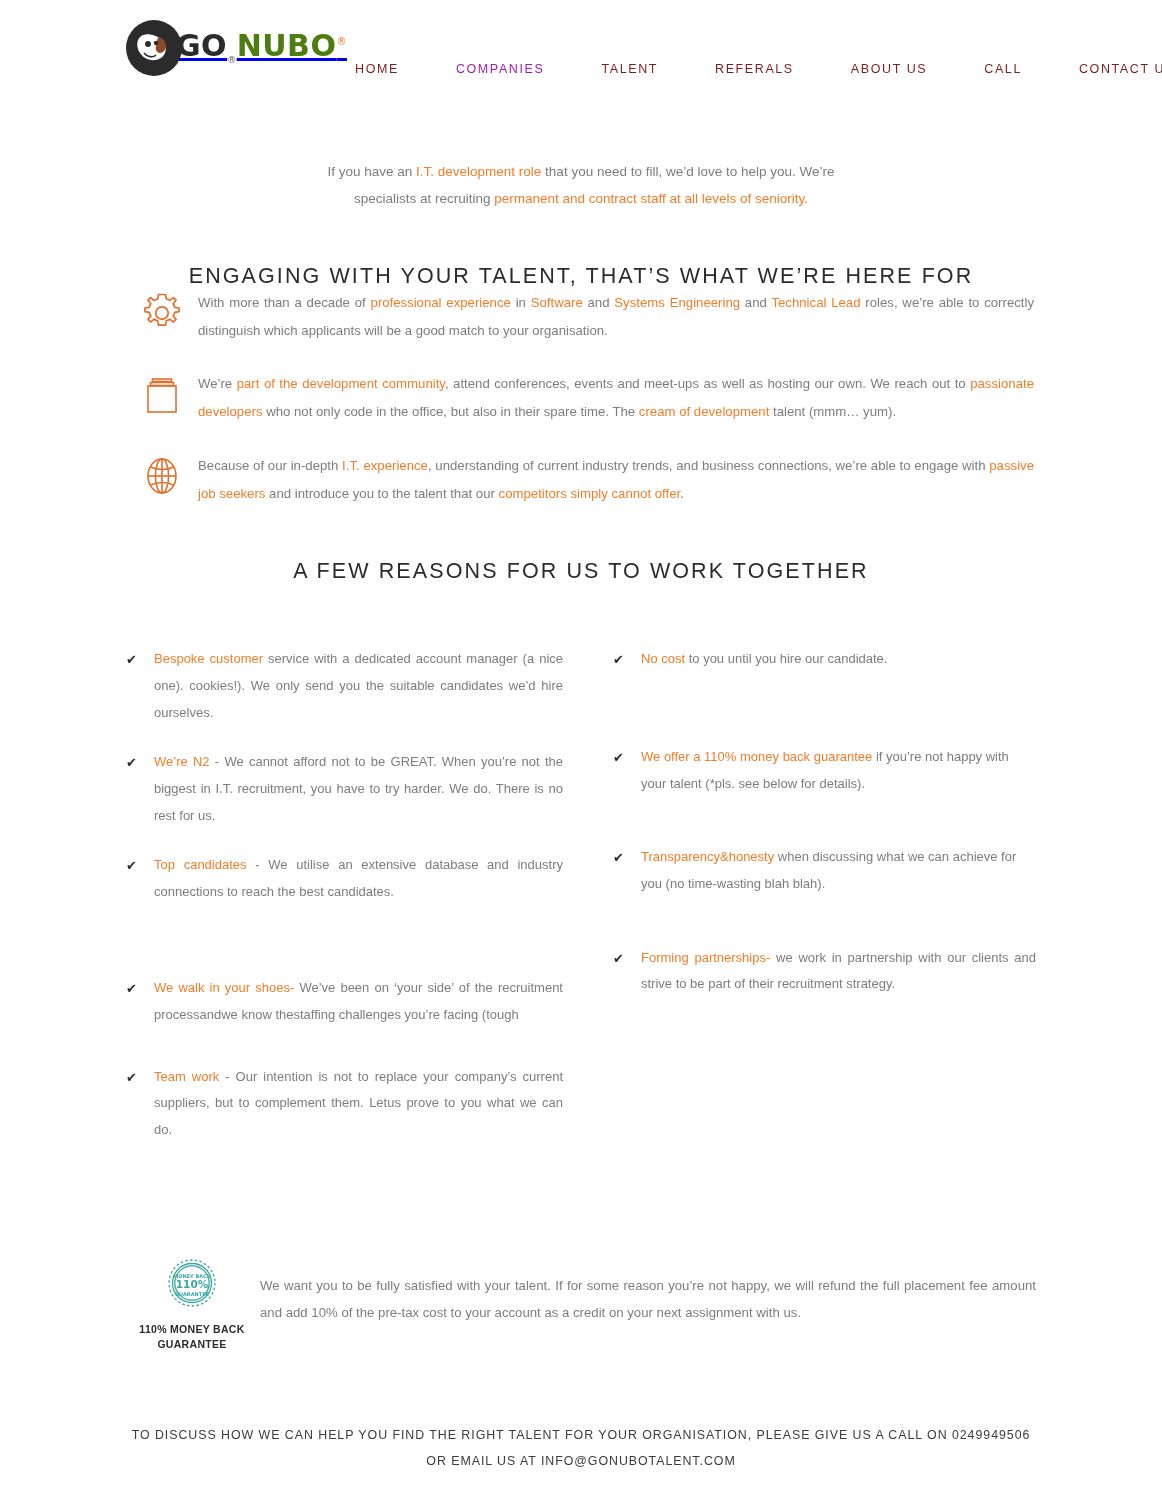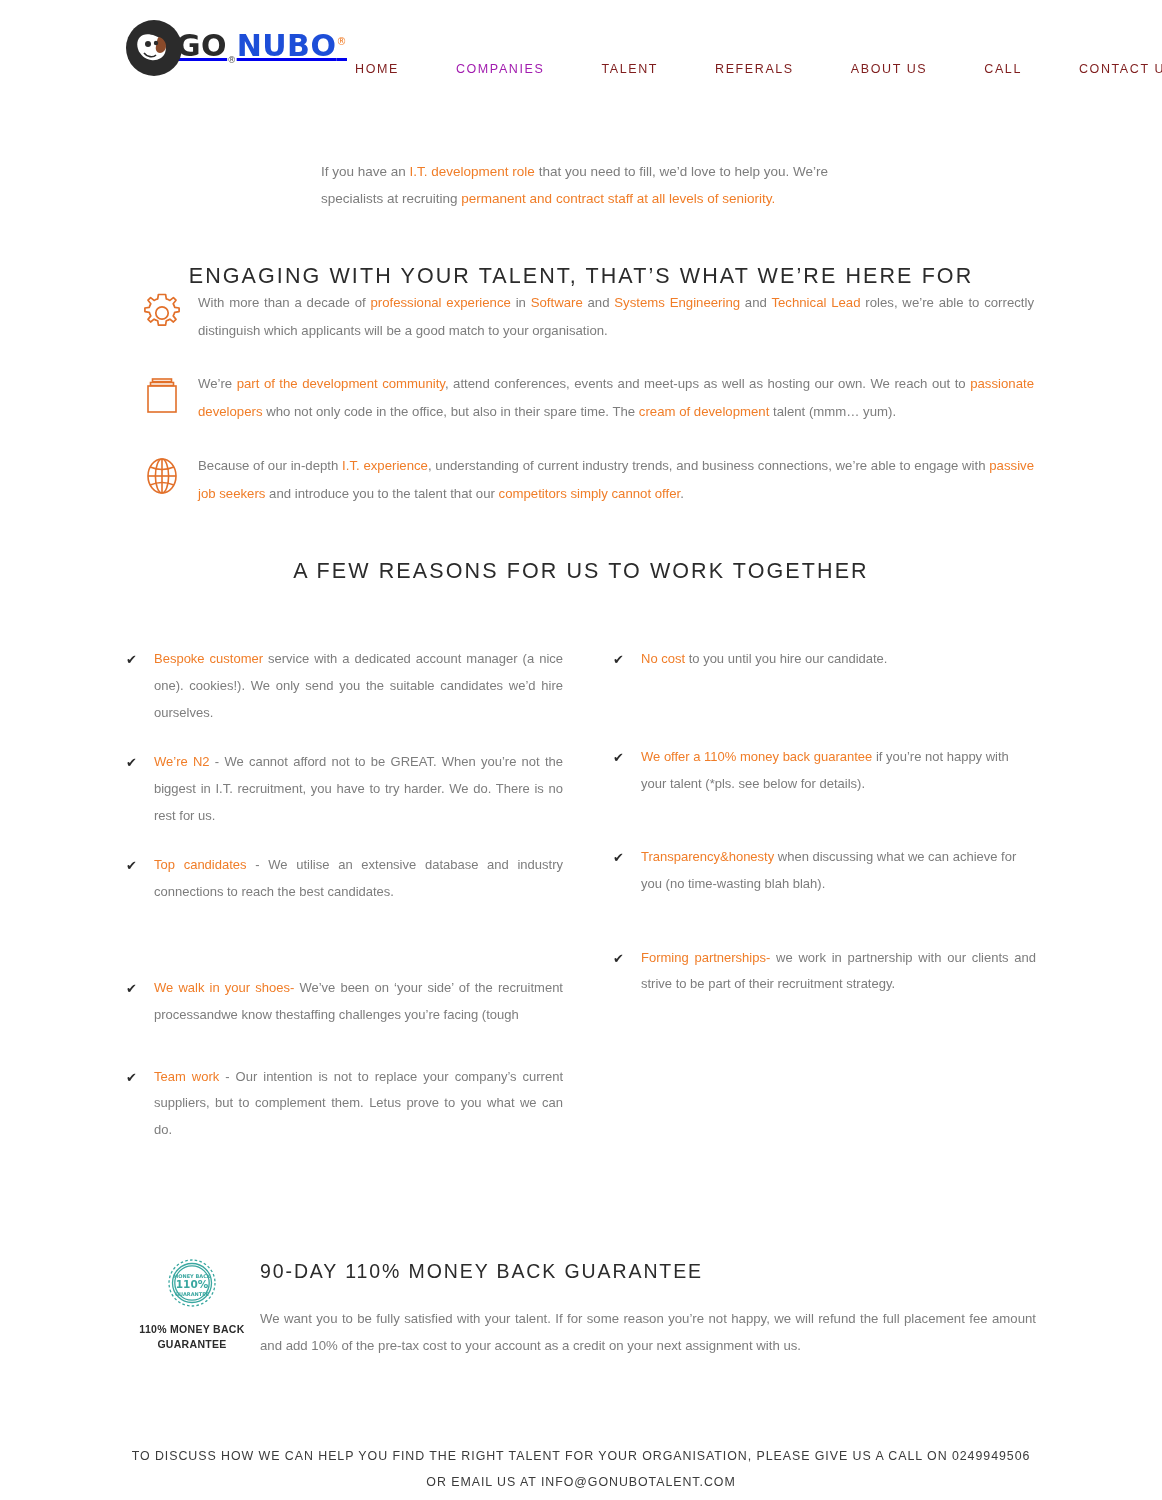--- a/index.html
+++ b/index.html
@@ -46,21 +46,21 @@
   .logo-text {
     font-size: 30px;
     font-weight: bold;
     letter-spacing: 0.5px;
     margin-left: -6px;
     line-height: 1;
     white-space: nowrap;
     font-family: "DejaVu Sans", sans-serif;
   }
   .logo-text .go { color: #2b2b2b; }
-  .logo-text .nubo { color: #1d4ed8; }
+  .logo-text .nubo { color: #4d7c0f; }
   .logo-text .reg {
     font-size: 10px;
     vertical-align: super;
     color: #f07d28;
     font-weight: normal;
   }
   .logo-text .reg-dark {
     font-size: 9px;
     vertical-align: sub;
     color: #555;
@@ -85,20 +85,21 @@
   nav.main-nav a:last-child { margin-right: 0; }
   nav.main-nav a.active { color: #a21caf; }
 
   
   .wrap {
     width: 910px;
     margin: 0 auto;
   }
 
   .intro {
+    text-align: center;
     font-size: 13.5px;
     line-height: 2;
     color: #7d7d7d;
     width: 520px;
     margin: 38px auto 0;
   }
   .o { color: #f07d28; }
 
   h2.section-title {
     text-align: center;
@@ -385,21 +386,20 @@
             <circle cx="27" cy="27" r="17.2"></circle>
           </g>
           <text x="27" y="22" text-anchor="middle" fill="#3aa7a0" font-family="DejaVu Sans, sans-serif" font-size="5" font-weight="bold">MONEY BACK</text>
           <text x="27" y="32" text-anchor="middle" fill="#3aa7a0" font-family="DejaVu Sans, sans-serif" font-size="10.5" font-weight="bold">110%</text>
           <text x="27" y="39.5" text-anchor="middle" fill="#3aa7a0" font-family="DejaVu Sans, sans-serif" font-size="5" font-weight="bold">GUARANTEE</text>
         </svg>
       </div>
       <div class="badge-caption">110% MONEY BACK GUARANTEE</div>
     </div>
     <div class="guarantee-body">
-      <h3 class="guarantee-title">90-DAY 110% MONEY BACK GUARANTEE</h3>
       <p class="guarantee-text">We want you to be fully satisfied with your talent. If for some reason you’re not happy, we will refund the full placement fee amount and add 10% of the pre-tax cost to your account as a credit on your next assignment with us.</p>
     </div>
   </section>
 
 </main>
 
 <footer class="site-footer">
   <div class="footer-cta">TO DISCUSS HOW WE CAN HELP YOU FIND THE RIGHT TALENT FOR YOUR ORGANISATION, PLEASE GIVE US A CALL ON 0249949506 OR EMAIL US AT INFO@GONUBOTALENT.COM</div>
 
 </footer>

